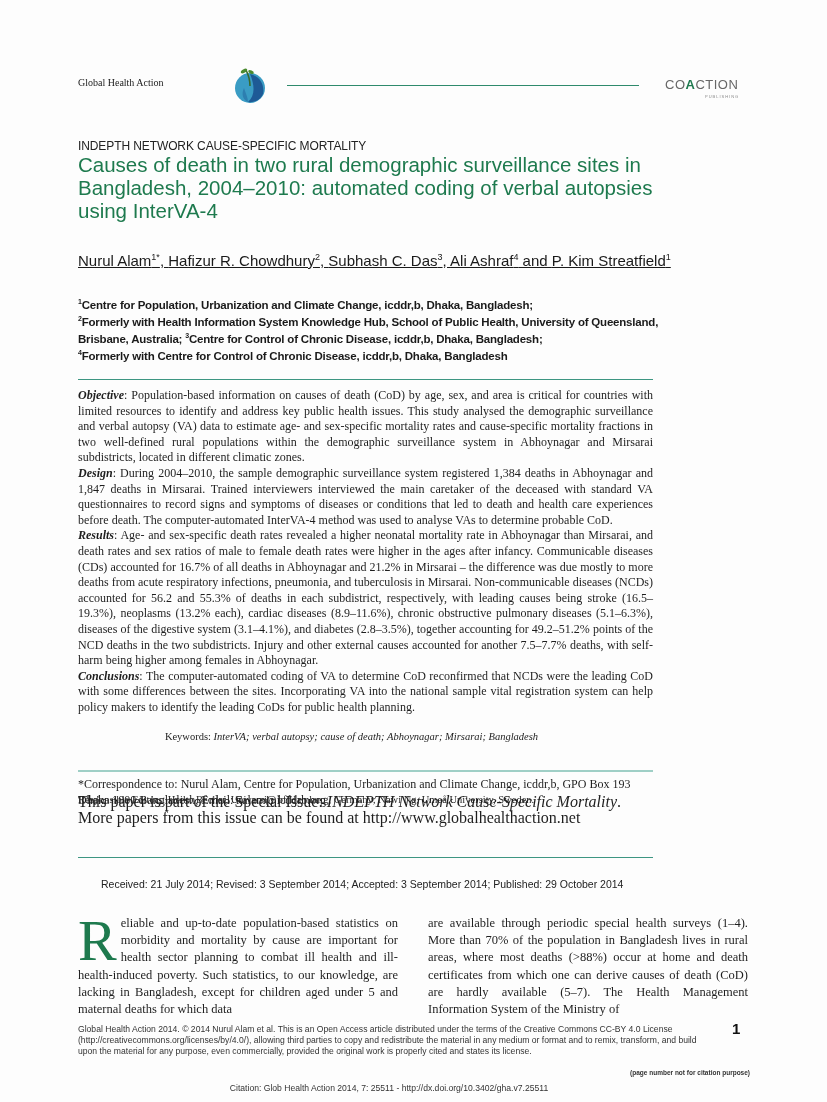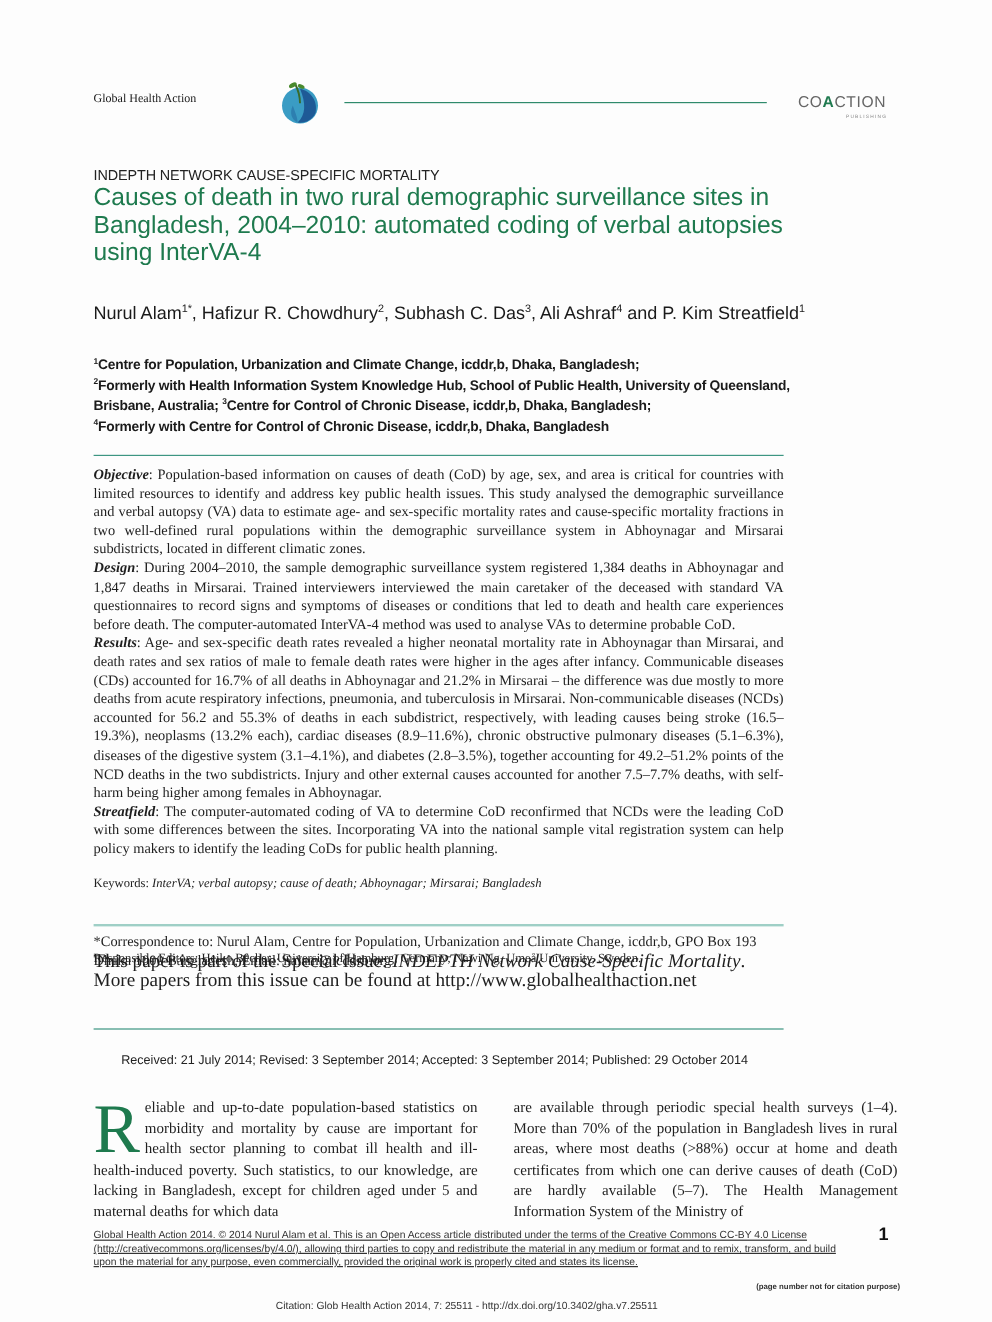--- a/index.html
+++ b/index.html
@@ -12,48 +12,48 @@
   .journal-name { left: 78px; top: 77px; font-family: "Liberation Serif", serif; font-size: 10px; color: #1a1a1a; }
   .logo { left: 233px; top: 66px; width: 34px; height: 38px; }
   .header-rule { left: 287px; top: 85px; width: 352px; height: 1px; background: #2f8a6c; }
   .coaction { left: 665px; top: 77px; font-family: "Liberation Sans", sans-serif; font-size: 13px; color: #666; letter-spacing: 0.5px; }
   .coaction .a { color: #1f7a4f; font-weight: bold; }
   .coaction-sub { left: 705px; top: 94px; font-family: "Liberation Sans", sans-serif; font-size: 4px; color: #888; letter-spacing: 1px; }
 
   
   .section-label { left: 78px; top: 139px; font-family: "Liberation Sans", sans-serif; font-size: 12px; color: #222; letter-spacing: -0.1px; }
   .title { left: 78px; top: 153px; width: 600px; font-family: "Liberation Sans", sans-serif; font-size: 20.5px; line-height: 23px; color: #1e7a4e; }
-  .authors { left: 78px; top: 248px; width: 600px; font-family: "Liberation Sans", sans-serif; font-size: 15px; line-height: 19px; color: #1a1a1a; }
+  .authors { left: 78px; top: 248px; width: 600px; font-family: "Liberation Sans", sans-serif; font-size: 15px; line-height: 19px; color: #1a1a1a; text-decoration: underline; }
   .authors sup { font-size: 9px; }
   .affil { left: 78px; top: 295px; width: 600px; font-family: "Liberation Sans", sans-serif; font-size: 11.5px; line-height: 14.2px; color: #1a1a1a; font-weight: bold; letter-spacing: -0.2px; }
   .affil sup { font-size: 7px; }
 
   .rule { height: 1px; background: #3d9682; left: 78px; width: 575px; }
   .rule.light { background: #9fcfc6; height: 2px; }
 
   
   .abstract { left: 78px; top: 388px; width: 575px; font-size: 12px; line-height: 15.6px; text-align: justify; color: #1e1e1e; }
   .abstract p { margin: 0; }
   .abstract .lbl { font-style: italic; font-weight: bold; }
-  .keywords { left: 78px; top: 731px; width: 575px; font-size: 10.5px; color: #222; }
+  .keywords { left: 64px; top: 731px; width: 575px; font-size: 10.5px; color: #222; text-align: center; }
   .keywords i { font-style: italic; }
   .editors { left: 78px; top: 794px; width: 575px; font-size: 10.5px; color: #222; }
   .corresp { left: 78px; top: 777px; width: 575px; font-size: 12px; line-height: 15.6px; color: #1e1e1e; }
   .special { left: 78px; top: 794px; width: 575px; font-size: 16px; line-height: 15.6px; color: #1e1e1e; }
   .special i { font-style: italic; }
   .dates { left: 78px; top: 878px; width: 600px; font-family: "Liberation Sans", sans-serif; font-size: 10.5px; color: #222; margin-left: 23px; }
 
   
   .col { top: 915px; width: 320px; font-size: 12.5px; line-height: 17.2px; text-align: justify; color: #1e1e1e; }
   .col1 { left: 78px; }
   .col2 { left: 428px; }
   .dropcap { float: left; font-size: 58px; line-height: 48px; color: #1e7a4e; margin: 2px 4px 0 0; font-family: "Liberation Serif", serif; }
 
   
-  .footer { left: 78px; top: 1024px; width: 640px; font-family: "Liberation Sans", sans-serif; font-size: 8.6px; line-height: 11px; color: #333; text-decoration: underline; }
+  .footer { left: 78px; top: 1024px; width: 640px; font-family: "Liberation Sans", sans-serif; font-size: 8.6px; line-height: 11px; color: #333; }
   .citation { left: 78px; top: 1083px; width: 622px; text-align: center; font-family: Liberation Sans, sans-serif; font-size: 8.6px; color: #333; }
   .pagenote { left: 500px; top: 1069px; width: 250px; text-align: right; font-family: "Liberation Sans", sans-serif; font-size: 6.5px; color: #333; font-weight: bold; }
   .pagenum { left: 732px; top: 1020px; font-family: "Liberation Sans", sans-serif; font-size: 15px; font-weight: bold; color: #111; }
 </style>
 </head>
 <body>
 
 <div class="abs journal-name">Global Health Action</div>
 <svg class="abs logo" viewBox="0 0 34 38">
   <circle cx="17" cy="22" r="15" fill="#3a9cc4"></circle>
@@ -71,21 +71,21 @@
 <div class="abs title">Causes of death in two rural demographic surveillance sites in Bangladesh, 2004–2010: automated coding of verbal autopsies using InterVA-4</div>
 <div class="abs authors" id="authors"><span>Nurul Alam</span><sup>1*</sup><span>, </span><span>Hafizur R. Chowdhury</span><sup>2</sup><span>, </span><span>Subhash C. Das</span><sup>3</sup><span>, </span><span>Ali Ashraf</span><sup>4</sup><span> and </span><span>P. Kim Streatfield</span><sup>1</sup><span></span></div>
 <div class="abs affil" id="affil"><sup>1</sup><span>Centre for Population, Urbanization and Climate Change, icddr,b, Dhaka, Bangladesh; </span><br><sup>2</sup><span>Formerly with Health Information System Knowledge Hub, School of Public Health, University of Queensland, Brisbane, Australia; </span><sup>3</sup><span>Centre for Control of Chronic Disease, icddr,b, Dhaka, Bangladesh; </span><br><sup>4</sup><span>Formerly with Centre for Control of Chronic Disease, icddr,b, Dhaka, Bangladesh</span></div>
 
 <div class="abs rule" style="top:379px"></div>
 
 <div class="abs abstract">
   <p><span class="lbl">Objective</span><span>: Population-based information on causes of death (CoD) by age, sex, and area is critical for countries with limited resources to identify and address key public health issues. This study analysed the demographic surveillance and verbal autopsy (VA) data to estimate age- and sex-specific mortality rates and cause-specific mortality fractions in two well-defined rural populations within the demographic surveillance system in Abhoynagar and Mirsarai subdistricts, located in different climatic zones.</span></p>
   <p><span class="lbl">Design</span><span>: During 2004–2010, the sample demographic surveillance system registered 1,384 deaths in Abhoynagar and 1,847 deaths in Mirsarai. Trained interviewers interviewed the main caretaker of the deceased with standard VA questionnaires to record signs and symptoms of diseases or conditions that led to death and health care experiences before death. The computer-automated InterVA-4 method was used to analyse VAs to determine probable CoD.</span></p>
   <p><span class="lbl">Results</span><span>: Age- and sex-specific death rates revealed a higher neonatal mortality rate in Abhoynagar than Mirsarai, and death rates and sex ratios of male to female death rates were higher in the ages after infancy. Communicable diseases (CDs) accounted for 16.7% of all deaths in Abhoynagar and 21.2% in Mirsarai – the difference was due mostly to more deaths from acute respiratory infections, pneumonia, and tuberculosis in Mirsarai. Non-communicable diseases (NCDs) accounted for 56.2 and 55.3% of deaths in each subdistrict, respectively, with leading causes being stroke (16.5–19.3%), neoplasms (13.2% each), cardiac diseases (8.9–11.6%), chronic obstructive pulmonary diseases (5.1–6.3%), diseases of the digestive system (3.1–4.1%), and diabetes (2.8–3.5%), together accounting for 49.2–51.2% points of the NCD deaths in the two subdistricts. Injury and other external causes accounted for another 7.5–7.7% deaths, with self-harm being higher among females in Abhoynagar.</span></p>
-  <p><span class="lbl">Streatfield</span><span>: The computer-automated coding of VA to determine CoD reconfirmed that NCDs were the leading CoD with some differences between the sites. Incorporating VA into the national sample vital registration system can help policy makers to identify the leading CoDs for public health planning.</span></p>
+  <p><span class="lbl">Conclusions</span><span>: The computer-automated coding of VA to determine CoD reconfirmed that NCDs were the leading CoD with some differences between the sites. Incorporating VA into the national sample vital registration system can help policy makers to identify the leading CoDs for public health planning.</span></p>
 </div>
 
 <div class="abs keywords"><span>Keywords: </span><span id="kw"><i>InterVA; </i><i>verbal autopsy; </i><i>cause of death; </i><i>Abhoynagar; </i><i>Mirsarai; </i><i>Bangladesh</i></span></div>
 <div class="abs editors">Responsible Editors: Heiko Becher, University of Hamburg, Germany; Nawi Ng, Umeå University, Sweden.</div>
 <div class="abs rule light" style="top:770px"></div>
 <div class="abs corresp">*Correspondence to: Nurul Alam, Centre for Population, Urbanization and Climate Change, icddr,b, GPO Box 193 Dhaka 1000 Bangladesh, Email: nalam@icddrb.org</div>
 <div class="abs special"><span>This paper is part of the Special Issue: </span><i>INDEPTH Network Cause-Specific Mortality</i><span>. More papers from this issue can be found at http://www.globalhealthaction.net</span></div>
 <div class="abs rule" style="top:857px"></div>
 <div class="abs dates">Received: 21 July 2014; Revised: 3 September 2014; Accepted: 3 September 2014; Published: 29 October 2014</div>
 

